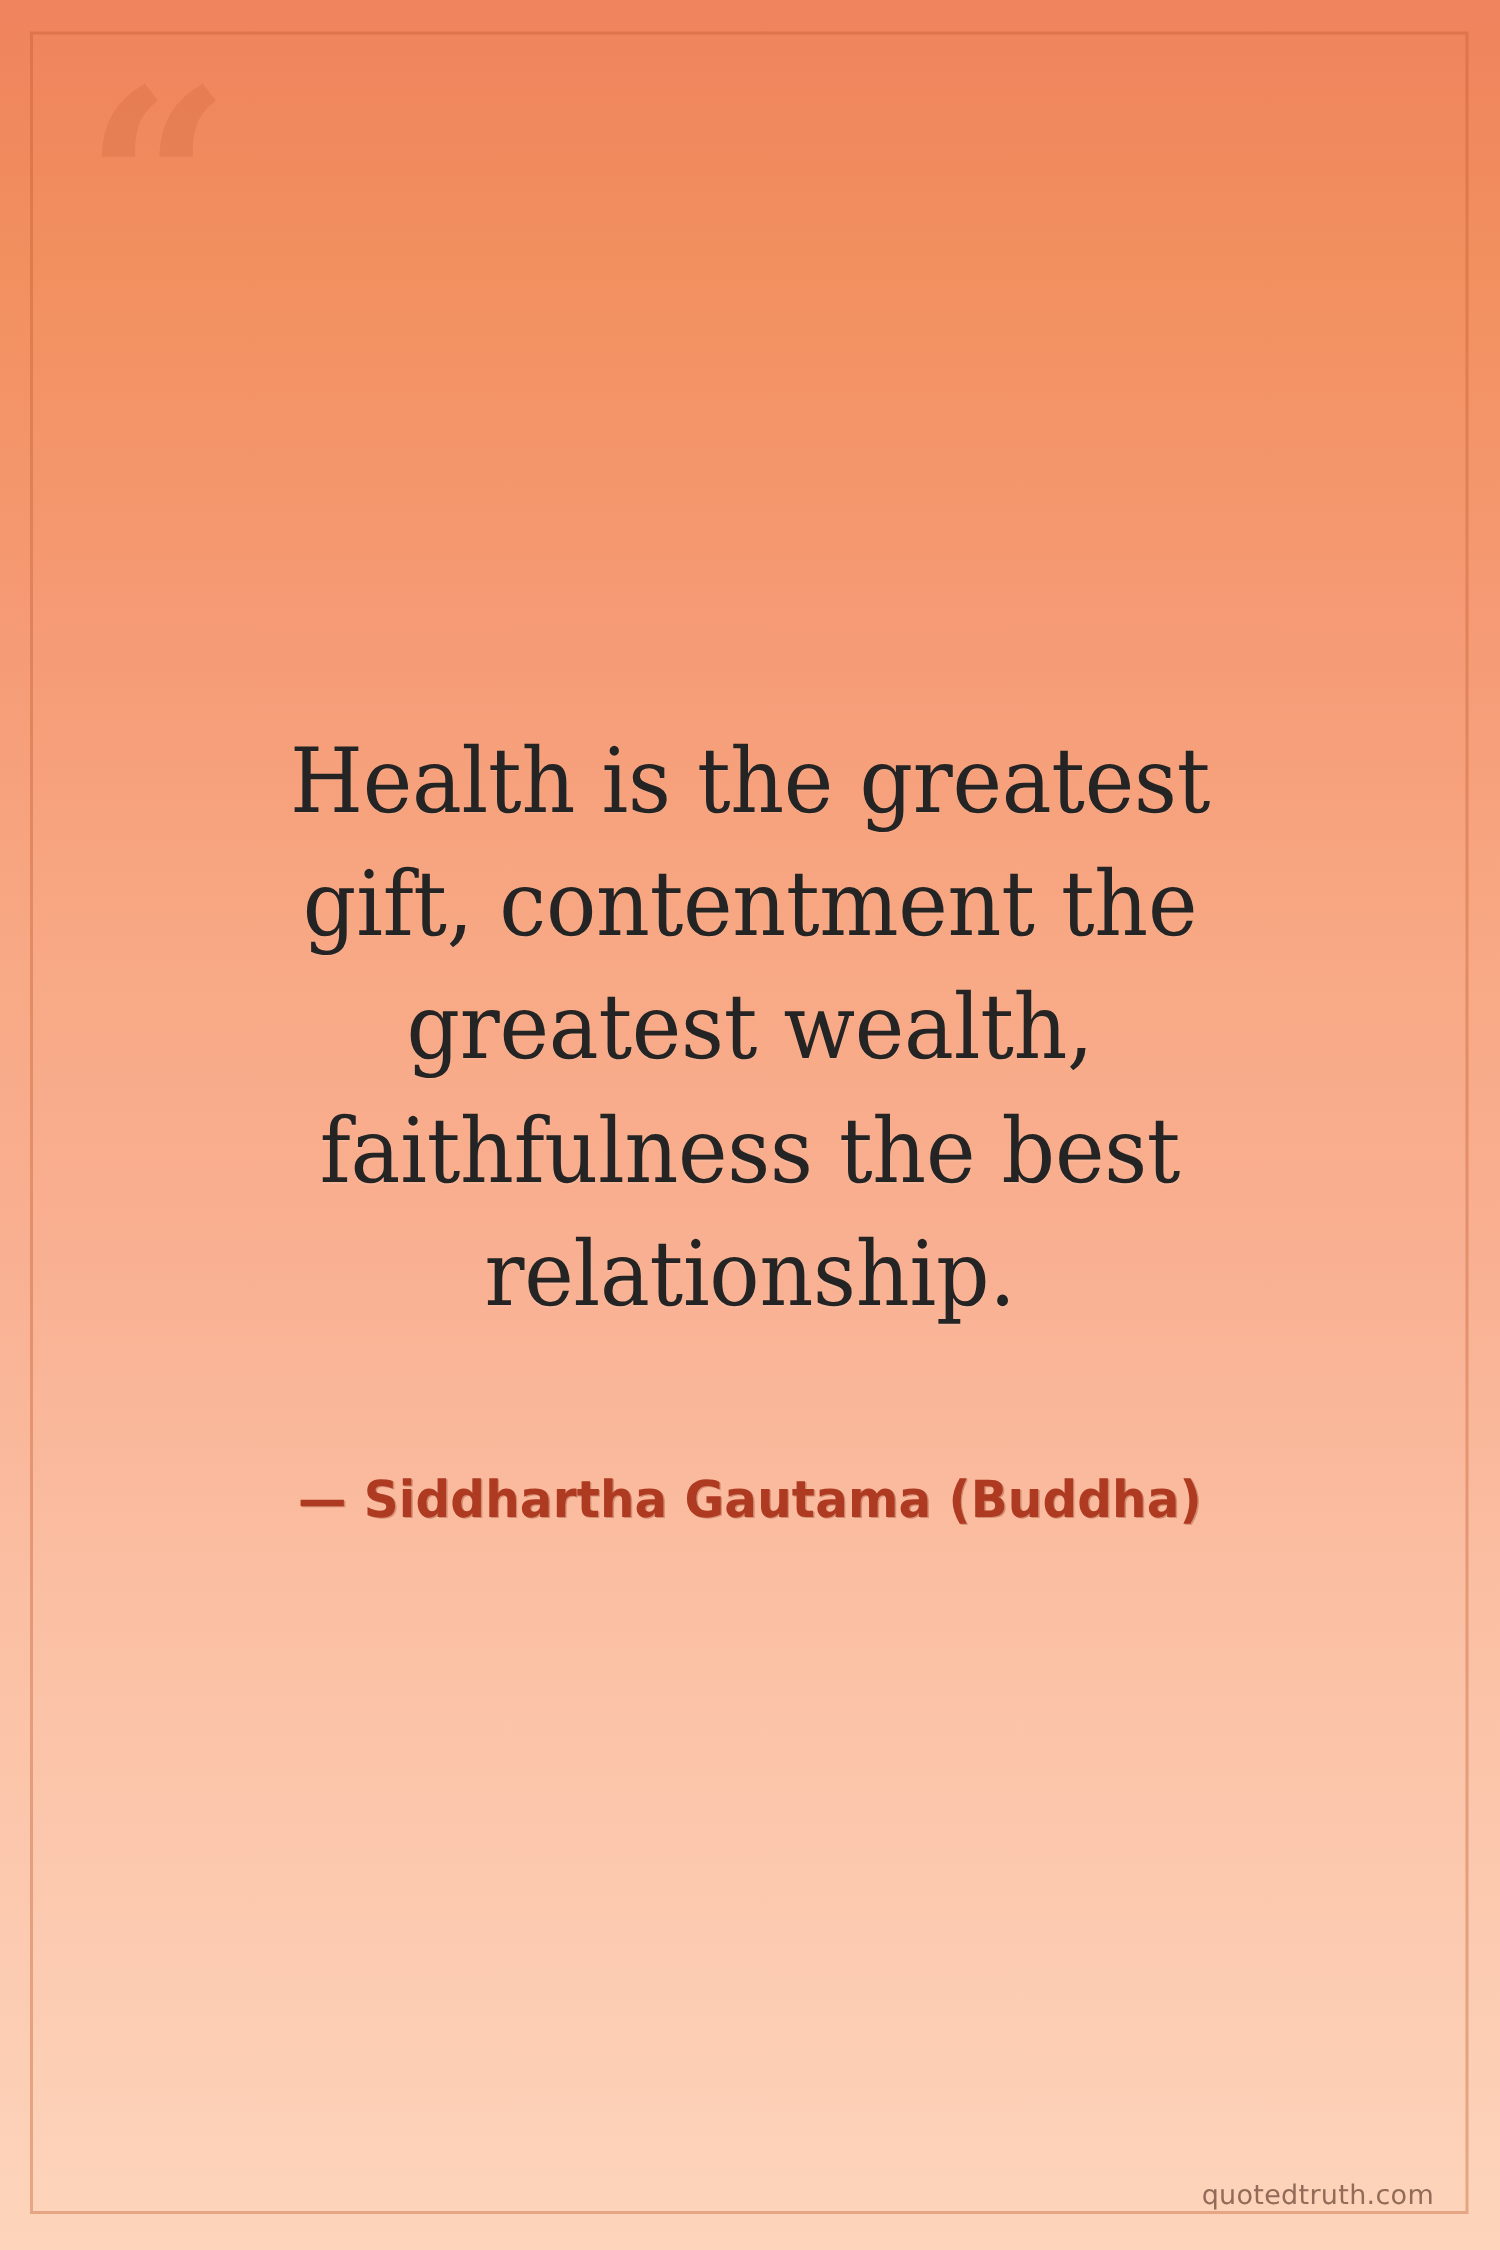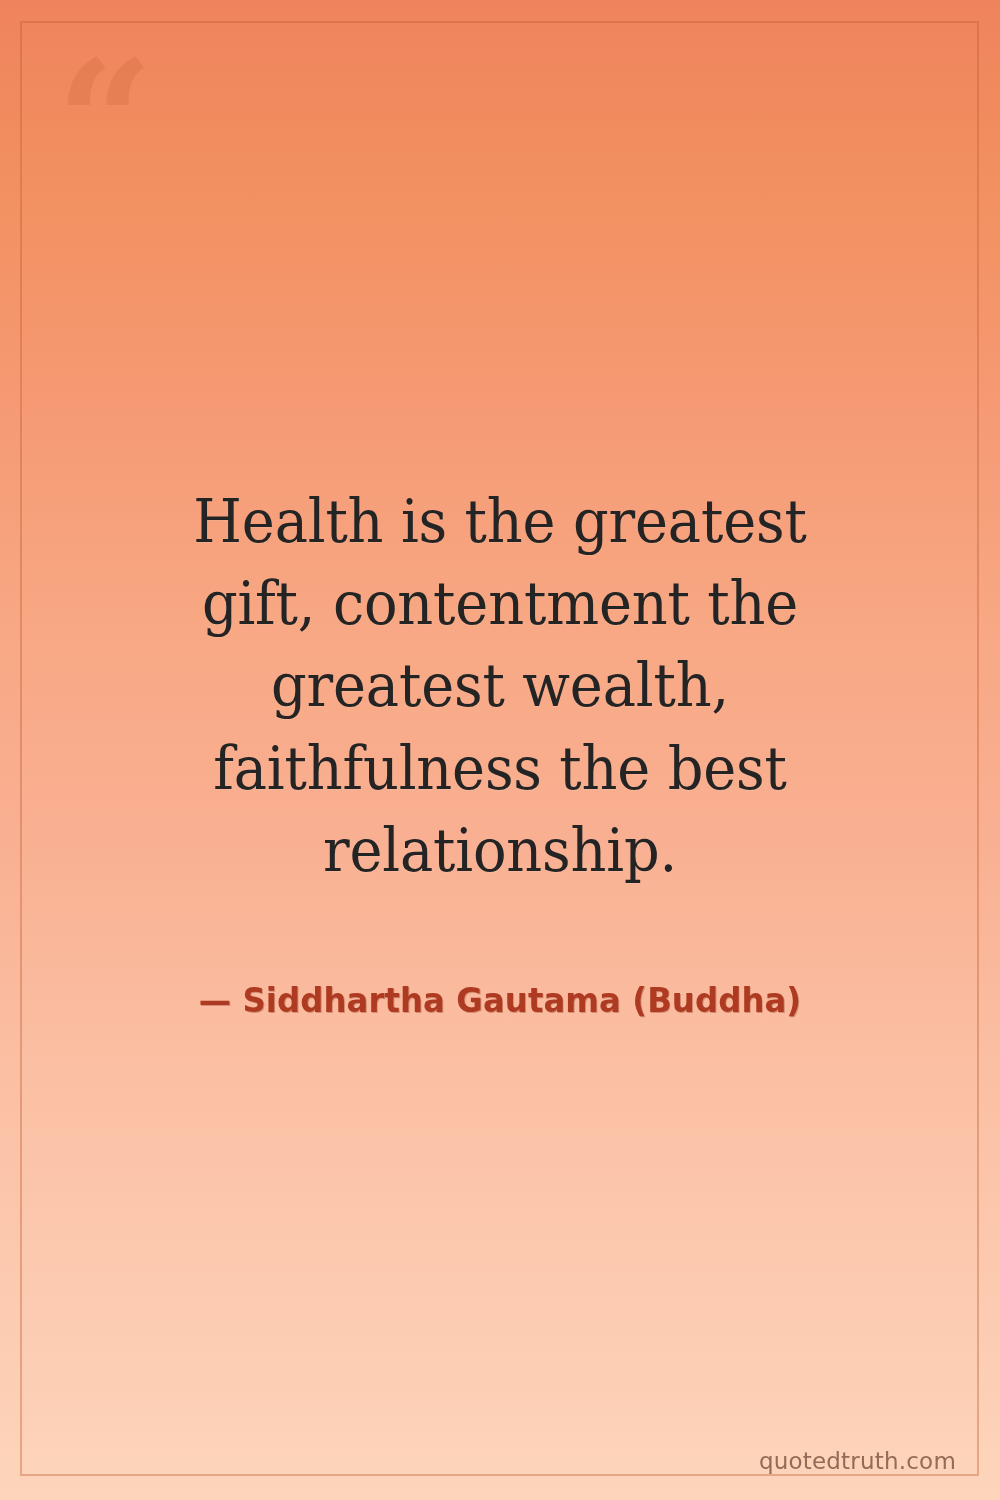--- a/index.html
+++ b/index.html
@@ -97,21 +97,21 @@
     transform-origin: center center;
     text-shadow: 1px 1px 0 rgba(120, 35, 15, 0.30);
   }
 
   
   #watermark {
     position: absolute;
     right: 44px;
     bottom: 26px;
     font-family: "DejaVu Sans", sans-serif;
-    font-size: 23px;
+    font-size: 18px;
     font-weight: 400;
     letter-spacing: 0.2px;
     color: #8a6450;
     opacity: 0.92;
   }
 </style>
 </head>
 <body>
 
 <div id="poster">

